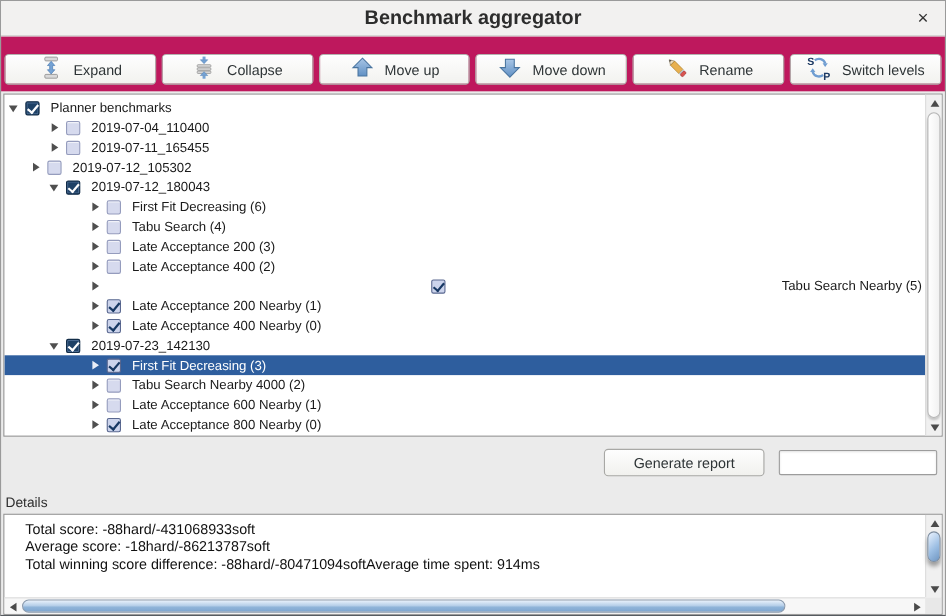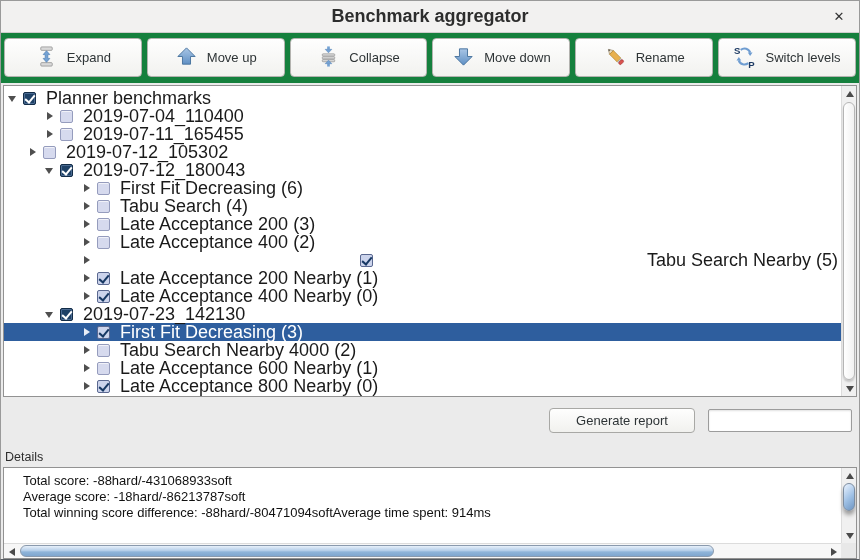--- a/index.html
+++ b/index.html
@@ -16,36 +16,36 @@
     display:flex;align-items:center;justify-content:center;position:relative;
   }
   .title-text{font-size:18px;font-weight:bold;color:#2d2d2d;}
   .close-btn{
     position:absolute;right:12px;top:8px;width:16px;height:16px;
     display:flex;align-items:center;justify-content:center;
     color:#333;font-size:13px;line-height:16px;cursor:default;
   }
   .close-btn::before{content:"\2715";}
   
-  .toolbar{height:50px;flex:0 0 50px;display:flex;gap:5px;padding:5px 3px 6px 3px;background:#15803d;}
+  .toolbar{height:50px;flex:0 0 50px;display:flex;gap:5px;padding:5px 3px 6px 3px;background:#be185d;align-items:flex-end;}
   .tb-btn{
     flex:1;display:flex;align-items:center;justify-content:center;gap:9px;
     background:linear-gradient(#fefefe,#f2f2ef);
     border:1px solid #b3b3af;border-radius:4px;
     box-shadow:inset 0 1px 0 rgba(255,255,255,.8);
     font-size:13px;color:#2e3436;cursor:default;
   }
   .tb-btn svg{flex:0 0 auto;}
   
   .tree-panel{
     margin:2px 2px 0 2px;height:312px;flex:0 0 312px;background:#fff;
     border:1px solid #929292;position:relative;overflow:hidden;
   }
   .tree-rows{position:absolute;left:0;top:0;right:15px;bottom:0;padding-top:3px;overflow:hidden;}
-  .tree-row{height:18px;display:flex;align-items:center;font-size:18px;color:#1a1a1a;white-space:nowrap;}
+  .tree-row{height:18px;display:flex;align-items:center;font-size:12px;color:#1a1a1a;white-space:nowrap;}
   .tree-row.selected{background:#2e5e9e;color:#fff;}
   .exp{width:11px;height:11px;flex:0 0 11px;position:relative;margin-right:4px;}
   .exp.collapsed::before{
     content:"";position:absolute;left:2px;top:1px;
     border-left:6px solid #4f4f4f;border-top:4px solid transparent;border-bottom:4px solid transparent;
   }
   .exp.expanded::before{
     content:"";position:absolute;left:0;top:3px;
     border-top:6px solid #4f4f4f;border-left:4px solid transparent;border-right:4px solid transparent;
   }
@@ -128,44 +128,44 @@
           <rect x="6" y="2" width="12" height="3.6" rx="1" fill="#d9d9d9" stroke="#8f8f8f" stroke-width="0.8"></rect>
           <rect x="6" y="18.4" width="12" height="3.6" rx="1" fill="#d9d9d9" stroke="#8f8f8f" stroke-width="0.8"></rect>
           <path d="M12 6 L15.5 10 H13.4 V14 H15.5 L12 18 L8.5 14 H10.6 V10 H8.5 Z" fill="#74a2d4" stroke="#4e7fb5" stroke-width="0.7"></path>
         </svg>
       </span>
       <span>Expand</span>
     </div>
     <div class="tb-btn">
       <span>
         <svg width="23" height="23" viewBox="0 0 24 24">
+          <rect x="10.6" y="1.5" width="2.8" height="3" fill="#74a2d4"></rect>
+          <polygon points="8.5,4.5 15.5,4.5 12,8.2" fill="#74a2d4" stroke="#4e7fb5" stroke-width="0.5"></polygon>
+          <rect x="5.5" y="9.2" width="13" height="2.3" rx="0.8" fill="#d9d9d9" stroke="#8f8f8f" stroke-width="0.7"></rect>
+          <rect x="5.5" y="12.2" width="13" height="2.3" rx="0.8" fill="#d9d9d9" stroke="#8f8f8f" stroke-width="0.7"></rect>
+          <rect x="5.5" y="15.2" width="13" height="2.3" rx="0.8" fill="#d9d9d9" stroke="#8f8f8f" stroke-width="0.7"></rect>
+          <rect x="10.6" y="19.5" width="2.8" height="3" fill="#74a2d4"></rect>
+          <polygon points="8.5,19.5 15.5,19.5 12,15.8" fill="#74a2d4" stroke="#4e7fb5" stroke-width="0.5"></polygon>
+        </svg>
+      </span>
+      <span>Collapse</span>
+    </div>
+    <div class="tb-btn">
+      <span>
+        <svg width="23" height="23" viewBox="0 0 24 24">
           <defs>
               <linearGradient id="gUp" x1="0" y1="0" x2="0" y2="1">
             <stop offset="0" stop-color="#a9c6e6"></stop>
                 <stop offset="1" stop-color="#6090c4"></stop>
           </linearGradient>
             </defs>
           <path d="M12 3 L21 12 H16.2 V20 H7.8 V12 H3 Z" fill="url(#gUp)" stroke="#49749f" stroke-width="1"></path>
         </svg>
       </span>
       <span>Move up</span>
-    </div>
-    <div class="tb-btn">
-      <span>
-        <svg width="23" height="23" viewBox="0 0 24 24">
-          <rect x="10.6" y="1.5" width="2.8" height="3" fill="#74a2d4"></rect>
-          <polygon points="8.5,4.5 15.5,4.5 12,8.2" fill="#74a2d4" stroke="#4e7fb5" stroke-width="0.5"></polygon>
-          <rect x="5.5" y="9.2" width="13" height="2.3" rx="0.8" fill="#d9d9d9" stroke="#8f8f8f" stroke-width="0.7"></rect>
-          <rect x="5.5" y="12.2" width="13" height="2.3" rx="0.8" fill="#d9d9d9" stroke="#8f8f8f" stroke-width="0.7"></rect>
-          <rect x="5.5" y="15.2" width="13" height="2.3" rx="0.8" fill="#d9d9d9" stroke="#8f8f8f" stroke-width="0.7"></rect>
-          <rect x="10.6" y="19.5" width="2.8" height="3" fill="#74a2d4"></rect>
-          <polygon points="8.5,19.5 15.5,19.5 12,15.8" fill="#74a2d4" stroke="#4e7fb5" stroke-width="0.5"></polygon>
-        </svg>
-      </span>
-      <span>Collapse</span>
     </div>
     <div class="tb-btn">
       <span>
         <svg width="23" height="23" viewBox="0 0 24 24">
           <defs>
               <linearGradient id="gDn" x1="0" y1="0" x2="0" y2="1">
             <stop offset="0" stop-color="#a9c6e6"></stop>
                 <stop offset="1" stop-color="#6090c4"></stop>
           </linearGradient>
             </defs>

